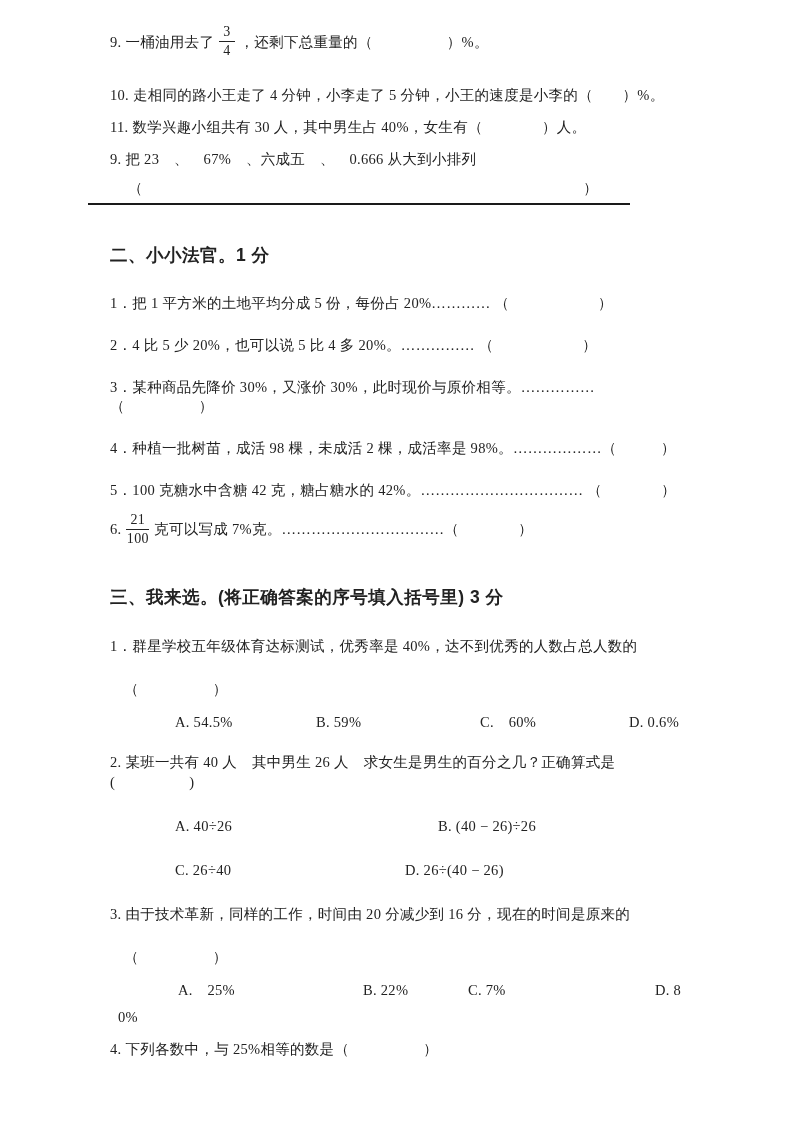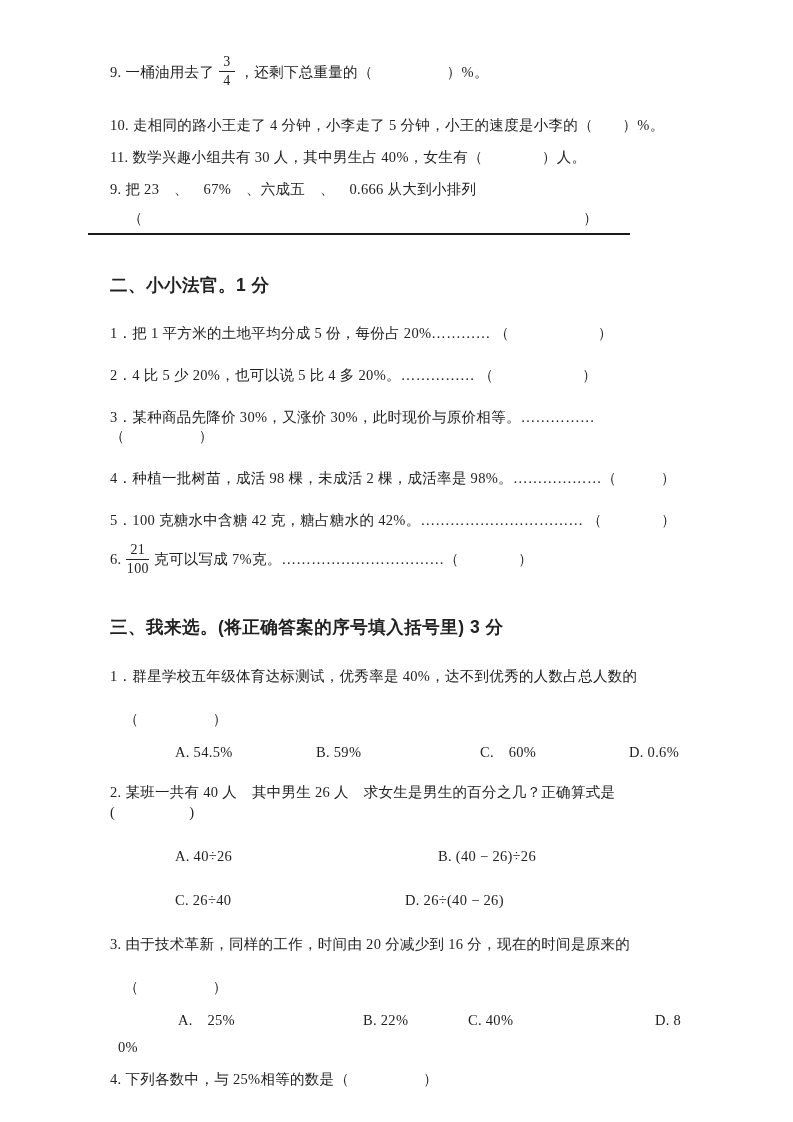--- a/index.html
+++ b/index.html
@@ -2,21 +2,21 @@
 <html><head>
 <meta charset="utf-8">
 <style>
   html,body{margin:0;padding:0;background:#888;}
   .page{
     width:793px;height:1122px;background:#ffffff;margin:0 auto;
     position:relative;overflow:hidden;color:#222222;
     font-family:"Liberation Serif","DejaVu Serif",serif;
     font-size:14.5px;letter-spacing:0.3px;
   }
-  .content{padding:54px 95px 0 110px;}
+  .content{padding:24px 95px 0 110px;}
   .line{line-height:20px;margin-top:26px;white-space:pre-wrap;}
   .frac-line{display:flex;align-items:center;margin-top:0;line-height:20px;}
   .frac{display:inline-block;text-align:center;line-height:1.15;margin:0 5px;font-size:14px;}
   .frac .num{display:block;border-bottom:1.3px solid #222;padding:0 4px 1px;}
   .frac .den{display:block;padding-top:1px;}
   .answer-line{
     width:470px;margin:10px 0 0 -22px;border-bottom:2px solid #1a1a1a;
     display:flex;justify-content:space-between;padding:0 32px 5px 40px;
   }
   .heading{
@@ -92,21 +92,21 @@
     <div class="q2row">
       <span class="o q2c">C. 26÷40</span>
       <span class="o">D. 26÷(40 − 26)</span>
     </div>
 
     <div class="qtext">3. 由于技术革新，同样的工作，时间由 20 分减少到 16 分，现在的时间是原来的</div>
     <div class="parenline">（　　　　　）</div>
     <div class="opt-row" style="margin-left:68px">
       <span class="o q3o0">A.　25%</span>
       <span class="o q3o1">B. 22%</span>
-      <span class="o q3o2">C. 40%</span>
+      <span class="o q3o2">C. 7%</span>
       <span class="o">D. 8</span>
     </div>
     <div class="wrapline">0%</div>
 
     <div class="qtext" style="margin-top:12px">4. 下列各数中，与 25%相等的数是（　　　　　）</div>
 
   </div>
 </div>
 
 </body></html>

